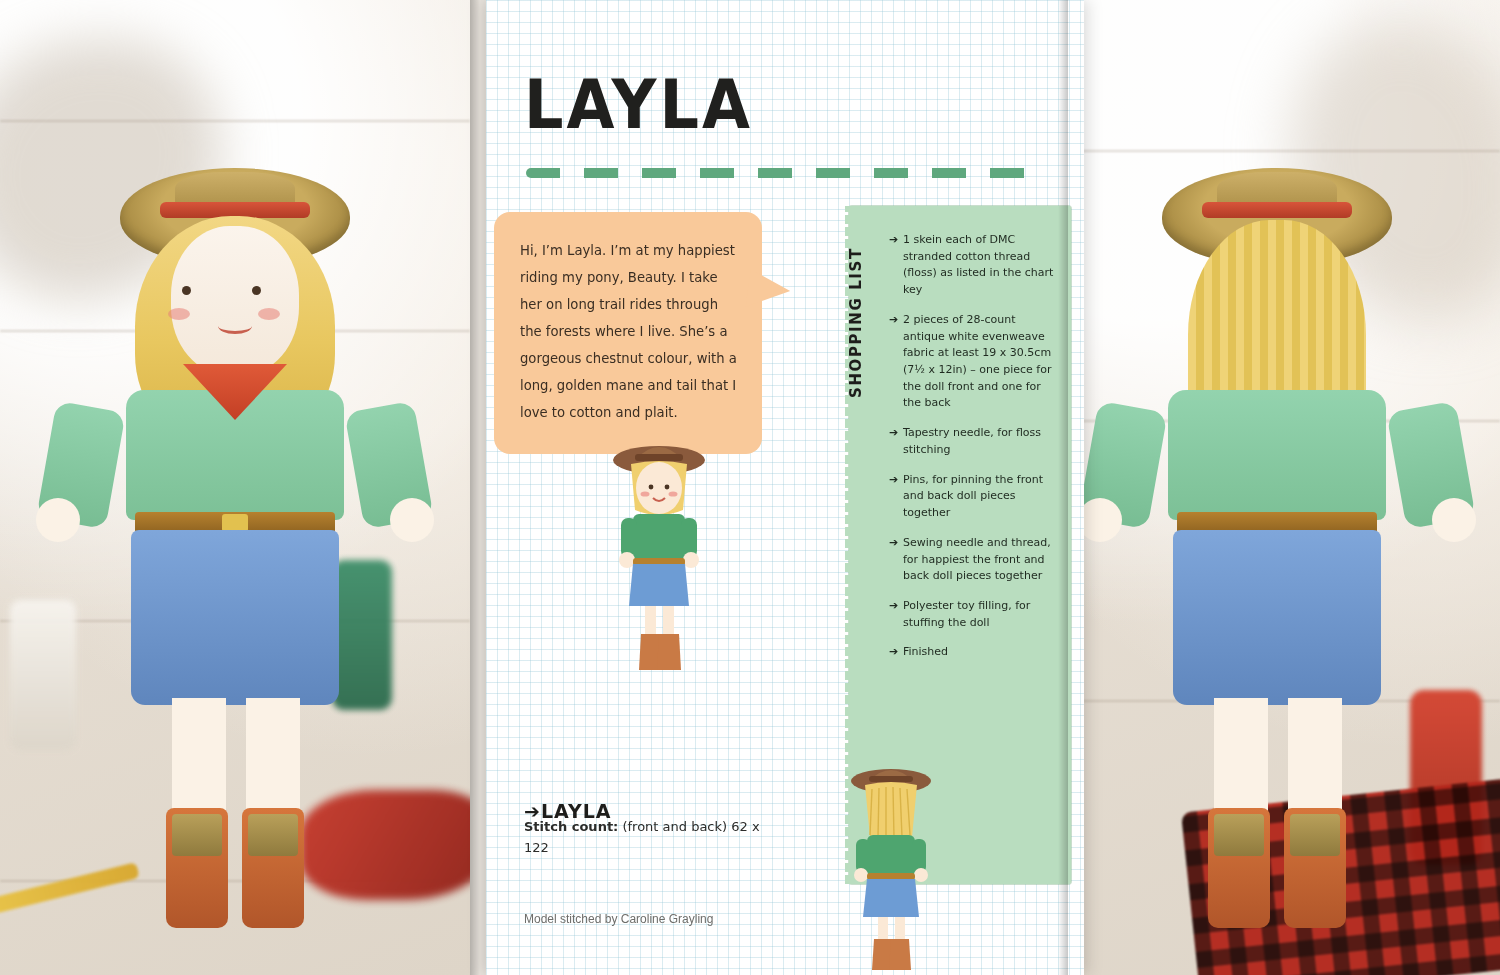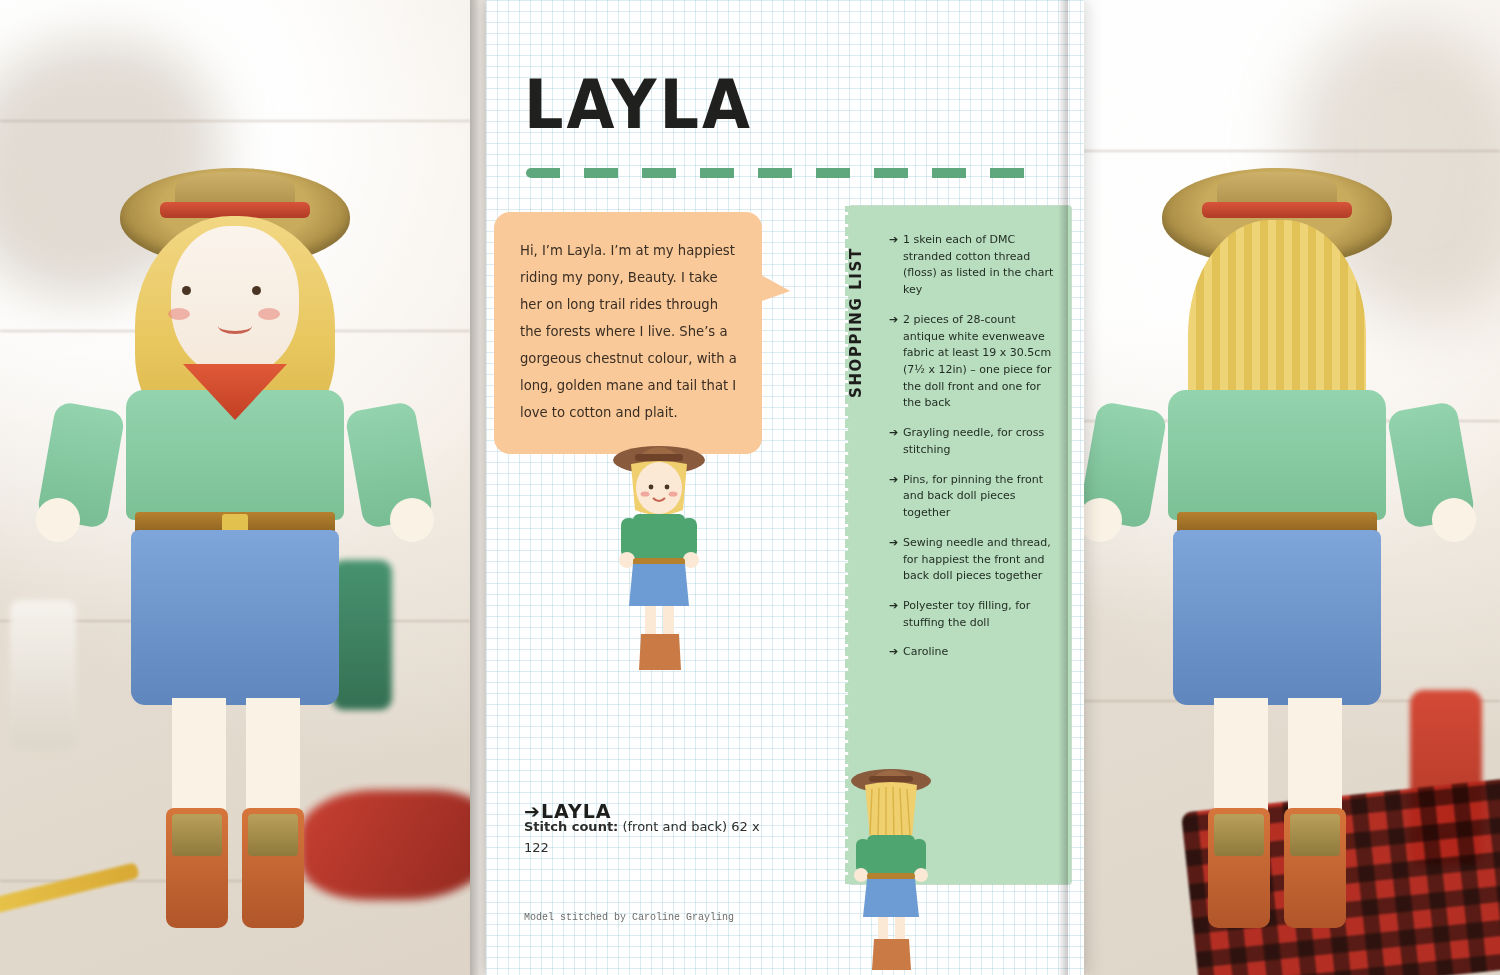--- a/index.html
+++ b/index.html
@@ -260,22 +260,22 @@
     font-weight: 700; font-size: 19px; letter-spacing: 1px; color: #1d1d1b;
   }
   .info-body {
     position: absolute; left: 38px; top: 816px; width: 245px;
     font-size: 13px; line-height: 1.62; color: #2c2c2a;
     font-family: "DejaVu Sans", sans-serif;
   }
   .info-body b { font-weight: 700; }
   .credit {
     position: absolute; left: 38px; top: 912px;
-    font-size: 10px; color: #6d6d6a;
-    font-family: Liberation Mono, monospace;
+    font-size: 12px; color: #6d6d6a;
+    font-family: Liberation Sans, sans-serif;
   }
 
   
   .shopping {
     position: absolute; left: 363px; top: 206px;
     width: 222px; height: 678px;
     background: #b9ddbf;
     border-radius: 3px;
     box-shadow: 0 0 0 1px rgba(150,190,155,0.5);
   }
@@ -425,37 +425,37 @@
         <div class="sl-item">
           <span class="sl-arrow">➔</span>
           <span>1 skein each of DMC stranded cotton thread (floss) as listed in the chart key</span>
         </div>
         <div class="sl-item">
           <span class="sl-arrow">➔</span>
           <span>2 pieces of 28-count antique white evenweave fabric at least 19 x 30.5cm (7½ x 12in) – one piece for the doll front and one for the back</span>
         </div>
         <div class="sl-item">
           <span class="sl-arrow">➔</span>
-          <span>Grayling needle, for cross stitching</span>
+          <span>Tapestry needle, for floss stitching</span>
         </div>
         <div class="sl-item">
           <span class="sl-arrow">➔</span>
           <span>Pins, for pinning the front and back doll pieces together</span>
         </div>
         <div class="sl-item">
           <span class="sl-arrow">➔</span>
           <span>Sewing needle and thread, for happiest the front and back doll pieces together</span>
         </div>
         <div class="sl-item">
           <span class="sl-arrow">➔</span>
           <span>Polyester toy filling, for stuffing the doll</span>
         </div>
         <div class="sl-item">
           <span class="sl-arrow">➔</span>
-          <span>Caroline</span>
+          <span>Finished</span>
         </div>
       </div>
     </div>
 
     <div class="mini-doll mini-2">
       <svg viewBox="0 0 100 215" width="100" height="215">
         <ellipse cx="50" cy="26" rx="40" ry="12" fill="#8a5a3c"></ellipse>
         <path d="M28 26 q22 -22 44 0 z" fill="#9b6a44"></path>
         <rect x="28" y="21" width="44" height="6" rx="3" fill="#6e4329"></rect>
         <path d="M24 30 q26 -6 52 0 l-5 52 q-21 8 -42 0 z" fill="#f0cf6e"></path>

